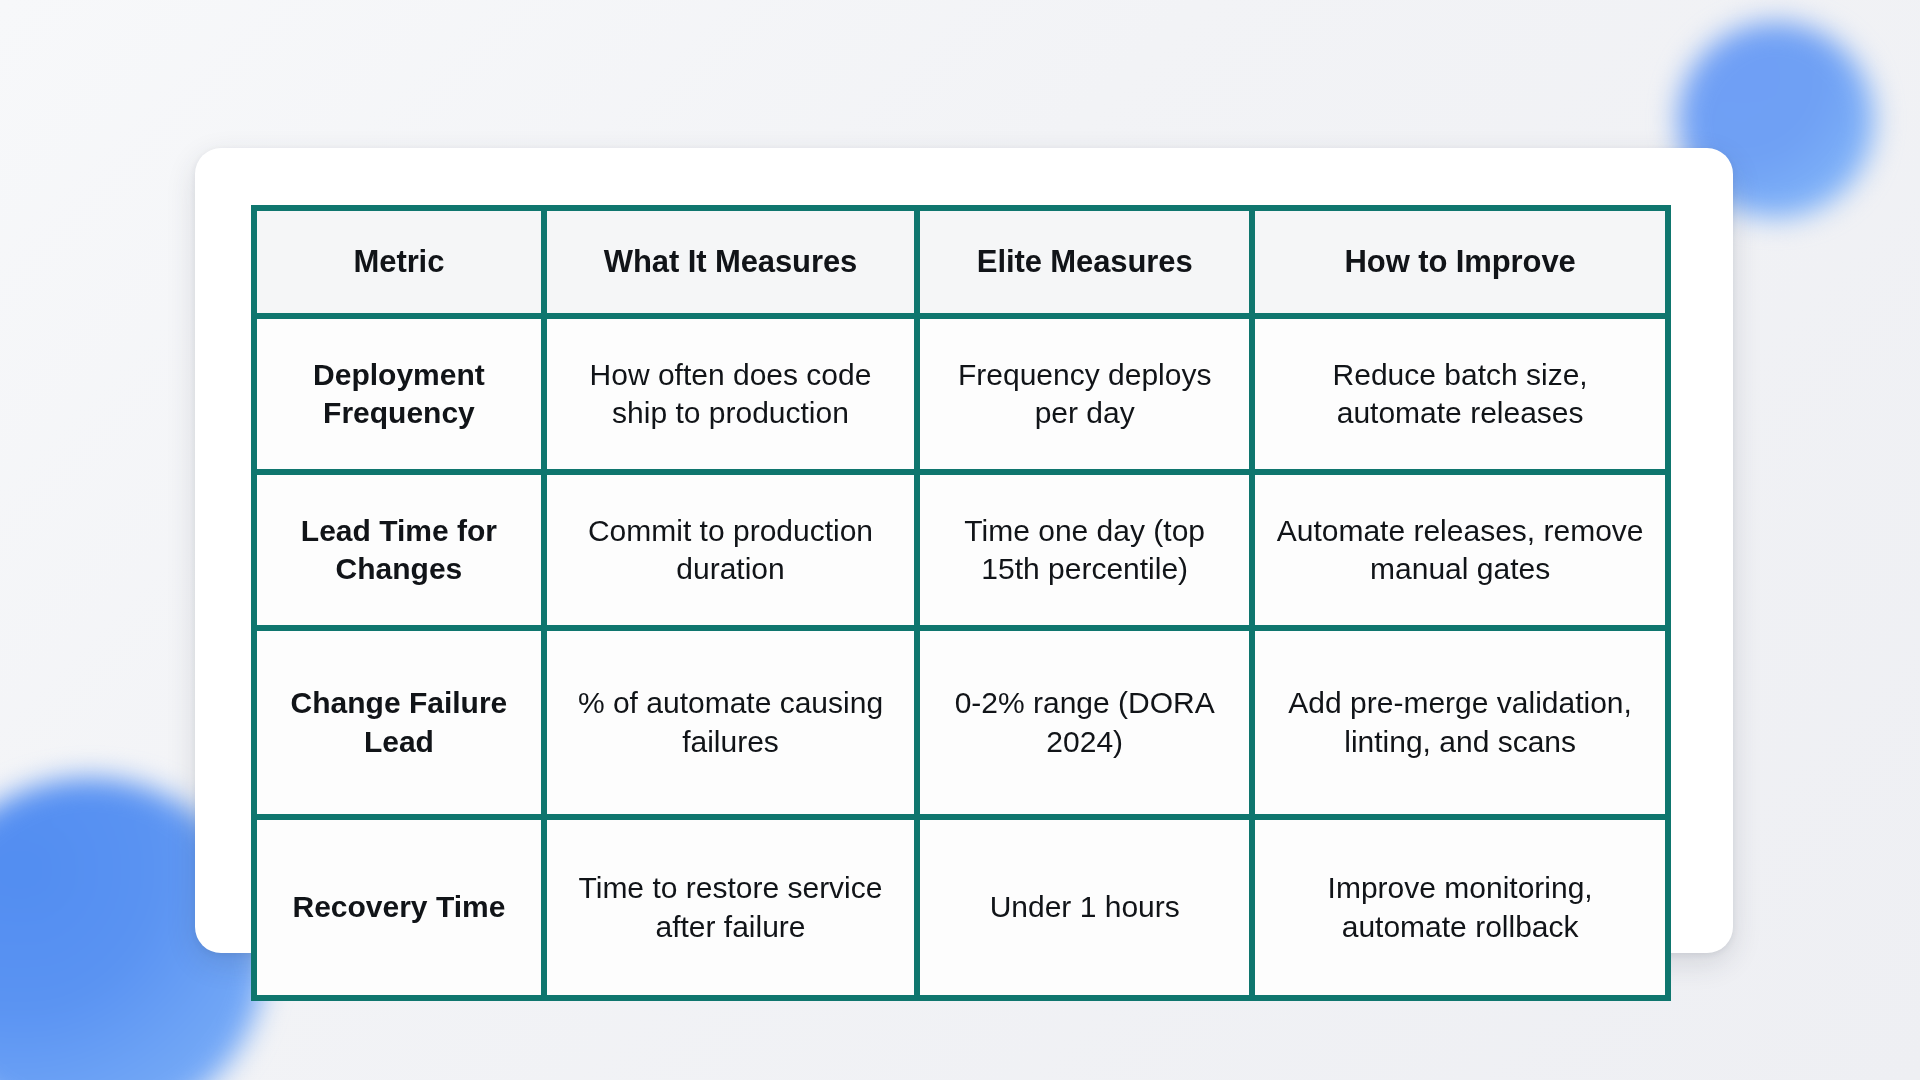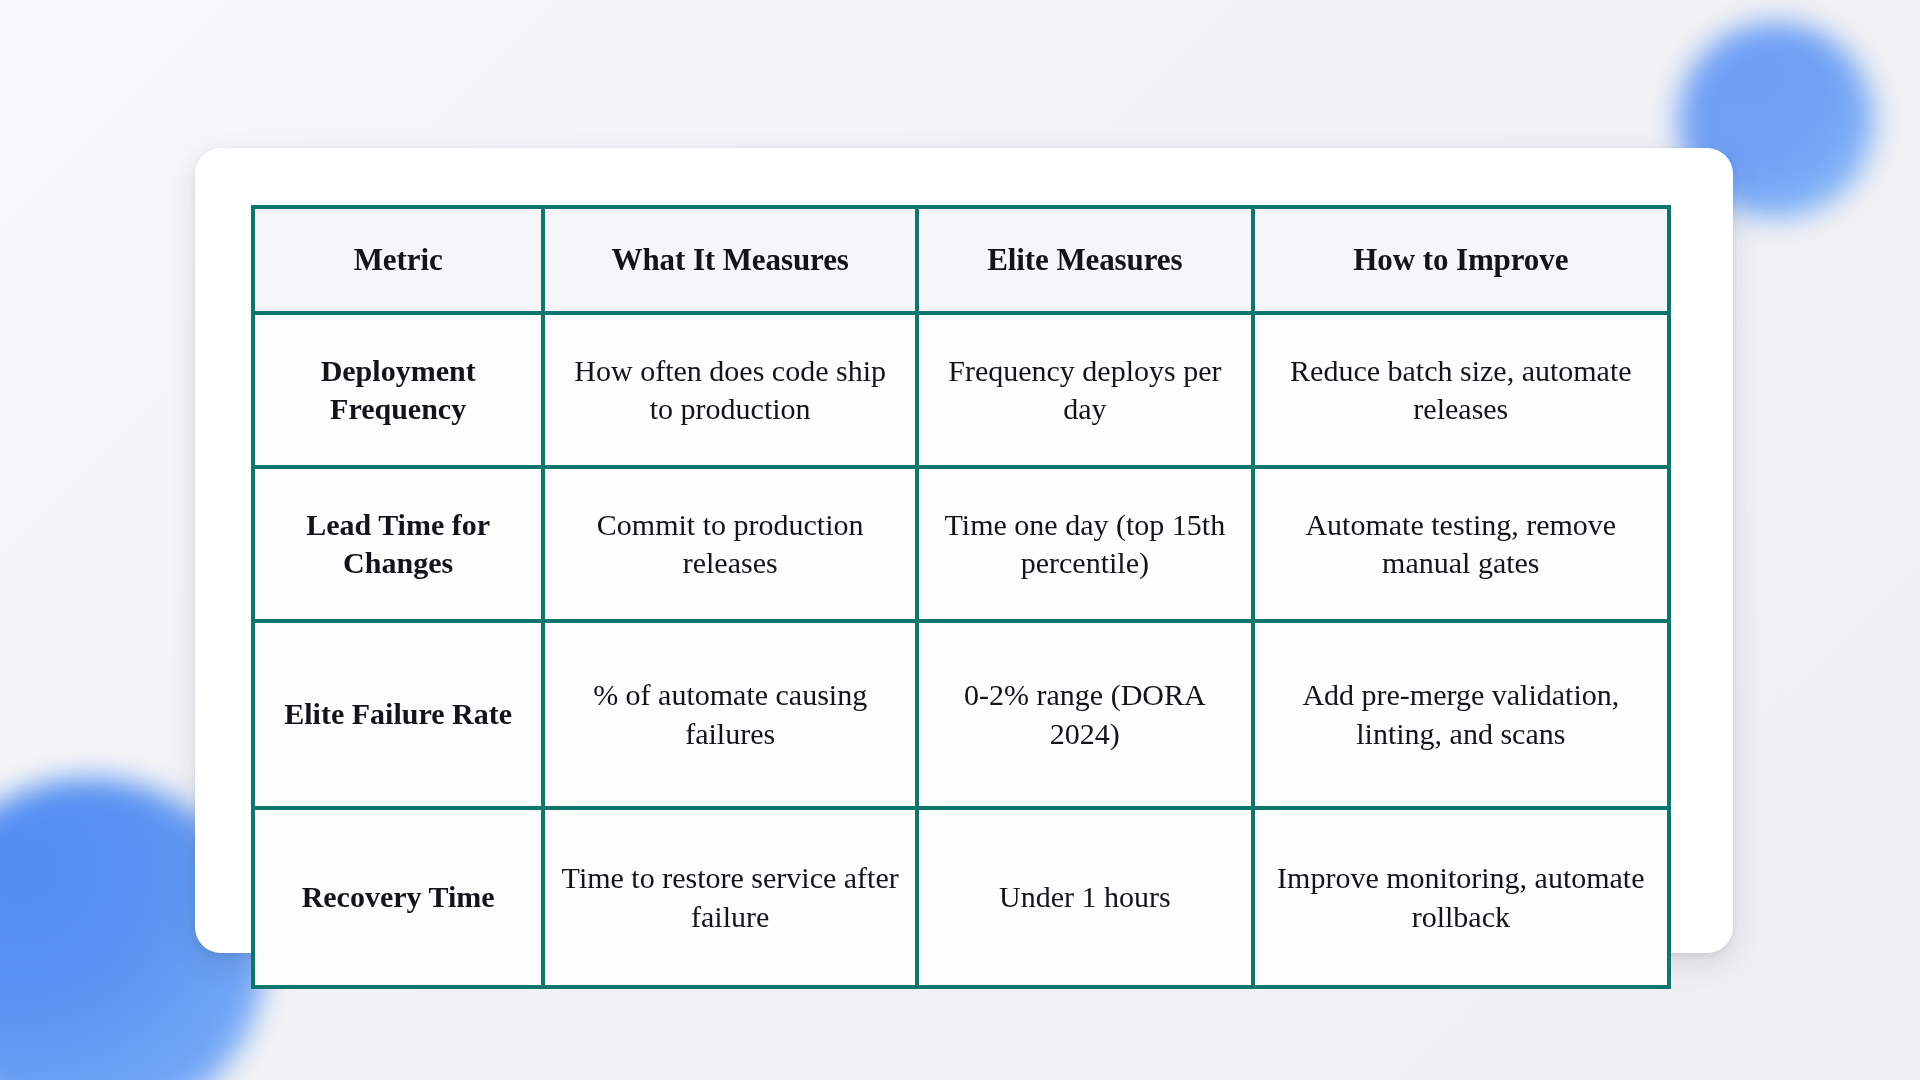--- a/index.html
+++ b/index.html
@@ -61,28 +61,27 @@
 
   
   table#metrics-table {
     width: 100%;
     height: 100%;
     border-collapse: collapse;
     table-layout: fixed;
   }
   table#metrics-table th,
   table#metrics-table td {
-    border: 4px solid #0f766e;
+    border: 6px solid #0f766e;
     text-align: center;
     vertical-align: middle;
     color: #111418;
     padding: 10px 14px;
     line-height: 1.28;
     word-wrap: break-word;
-    font-family: Liberation Serif, serif;
   }
   table#metrics-table thead th {
     background: #f5f6f7;
     font-size: 31px;
     font-weight: bold;
     height: 82px;
     letter-spacing: -0.1px;
   }
   table#metrics-table tbody td {
     background: #fdfdfd;
@@ -131,26 +130,26 @@
     </thead>
     <tbody>
       <tr id="row-0">
         <td class="metric-name">Deployment Frequency</td>
         <td>How often does code ship to production</td>
         <td>Frequency deploys per day</td>
         <td>Reduce batch size, automate releases</td>
       </tr>
       <tr id="row-1">
         <td class="metric-name">Lead Time for Changes</td>
-        <td>Commit to production releases</td>
+        <td>Commit to production duration</td>
         <td>Time one day (top 15th percentile)</td>
-        <td>Automate testing, remove manual gates</td>
+        <td>Automate releases, remove manual gates</td>
       </tr>
       <tr id="row-2">
-        <td class="metric-name">Elite Failure Rate</td>
+        <td class="metric-name">Change Failure Lead</td>
         <td>% of automate causing failures</td>
         <td>0-2% range (DORA 2024)</td>
         <td>Add pre-merge validation, linting, and scans</td>
       </tr>
       <tr id="row-3">
         <td class="metric-name">Recovery Time</td>
         <td>Time to restore service after failure</td>
         <td>Under 1 hours</td>
         <td>Improve monitoring, automate rollback</td>
       </tr>

